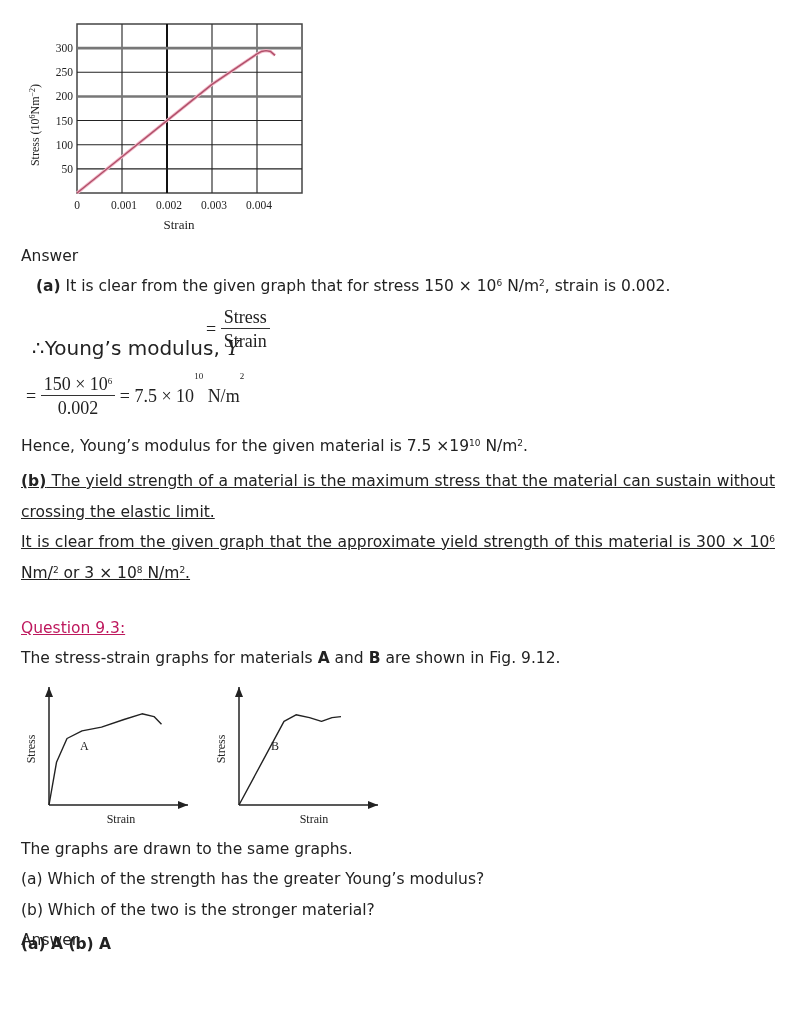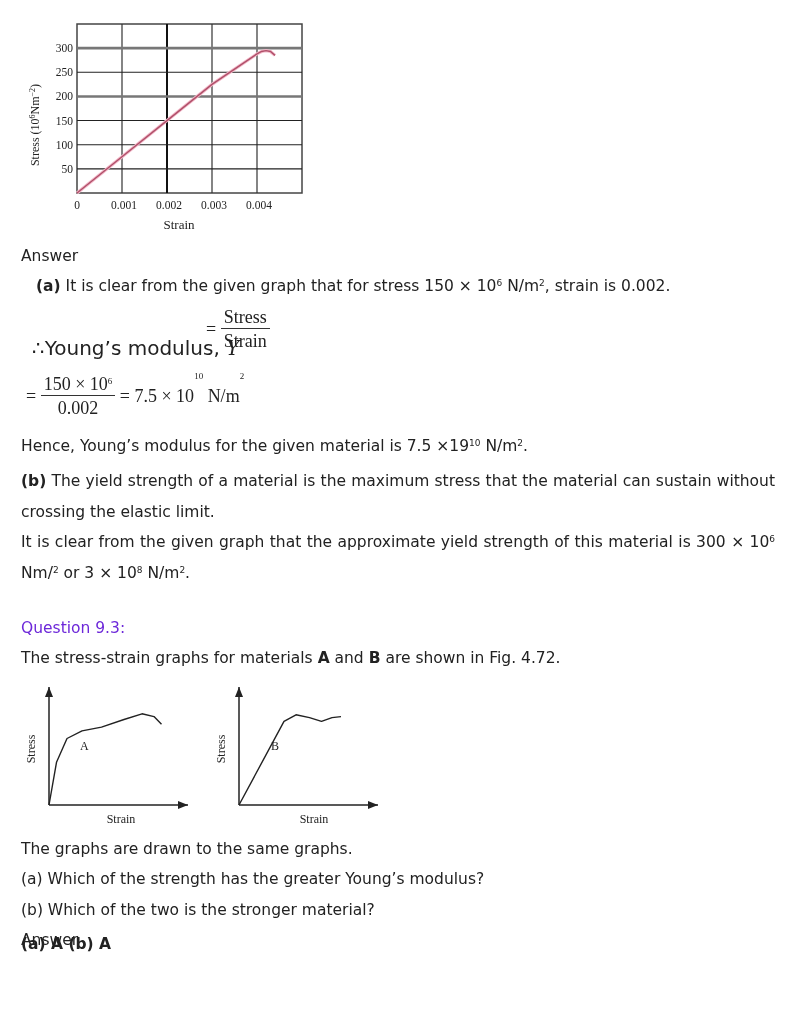--- a/index.html
+++ b/index.html
@@ -3,22 +3,22 @@
 <meta charset="utf-8">
 <style>
   html, body { margin:0; padding:0; background:#ffffff; }
   body { width:803px; height:1028px; position:relative; overflow:hidden;
          font-family:"DejaVu Sans", sans-serif; color:#222; font-size:15.5px; }
   .abs { position:absolute; }
   .serif { font-family:"Liberation Serif", "DejaVu Serif", serif; }
   .p { position:absolute; left:21px; white-space:nowrap; line-height:20px; }
   .b { font-weight:bold; }
   sup { font-size:9px; vertical-align:top; position:relative; top:-3px; }
-  .qhead { color:#6d28d9; }
-  .just { width:754px; white-space:normal; text-align:justify; text-align-last:justify; }
+  .qhead { color:#be185d;text-decoration:underline; }
+  .just { width:754px; white-space:normal; text-align:justify; text-align-last:justify;text-decoration:underline; }
   .frac { display:inline-block; text-align:center; vertical-align:middle; }
   .frac .num { display:block; padding:0 3px; border-bottom:1px solid #333; line-height:22px; }
   .frac .den { display:block; padding:0 3px; line-height:24px; }
   svg text { font-family:"Liberation Serif", "DejaVu Serif", serif; fill:#222; }
 </style>
 </head>
 <body>
 
 <svg class="abs" style="left:20px;top:14px" width="300" height="225" viewBox="0 0 300 225">
   <g id="g1-grid">
@@ -86,21 +86,21 @@
 <div class="p just" style="top:466px;line-height:31px;text-align-last:left">
   <span class="b">(b)</span><span> The yield strength of a material is the maximum stress that the material can sustain without crossing the elastic limit.</span>
 </div>
 
 <div class="p just" style="top:527px;line-height:31px;text-align-last:left">
   <span>It is clear from the given graph that the approximate yield strength of this material is 300 × 10</span><sup>6</sup><span> Nm/</span><sup>2</sup><span> or 3 × 10</span><sup>8</sup><span> N/m</span><sup>2</sup><span>.</span>
 </div>
 
 <div class="p qhead" style="top:618px">Question 9.3:</div>
 <div class="p" style="top:648px">
-  <span>The stress-strain graphs for materials </span><span class="b">A</span><span> and </span><span class="b">B</span><span> are shown in Fig. 4.72.</span>
+  <span>The stress-strain graphs for materials </span><span class="b">A</span><span> and </span><span class="b">B</span><span> are shown in Fig. 9.12.</span>
 </div>
 
 <svg class="abs" style="left:20px;top:675px" width="175" height="160" viewBox="0 0 175 160">
   <g id="gA">
       <line x1="29" y1="130" x2="29" y2="12" stroke="#222" stroke-width="1.5"></line>
       <polygon points="25,22 33,22 29,12" fill="#222"></polygon>
       <line x1="29" y1="130" x2="168" y2="130" stroke="#222" stroke-width="1.5"></line>
       <polygon points="158,126 158,134 168,130" fill="#222"></polygon>
       <path d="M29.0 130.0 L36.5 87.3 L47.0 63.5 L62.0 55.9 L81.5 52.1 L104.0 44.5 L122.0 38.8 L134.0 41.6 L141.5 49.3 " fill="none" stroke="#222222" stroke-width="1.4" stroke-linejoin="round"></path>
     </g>

